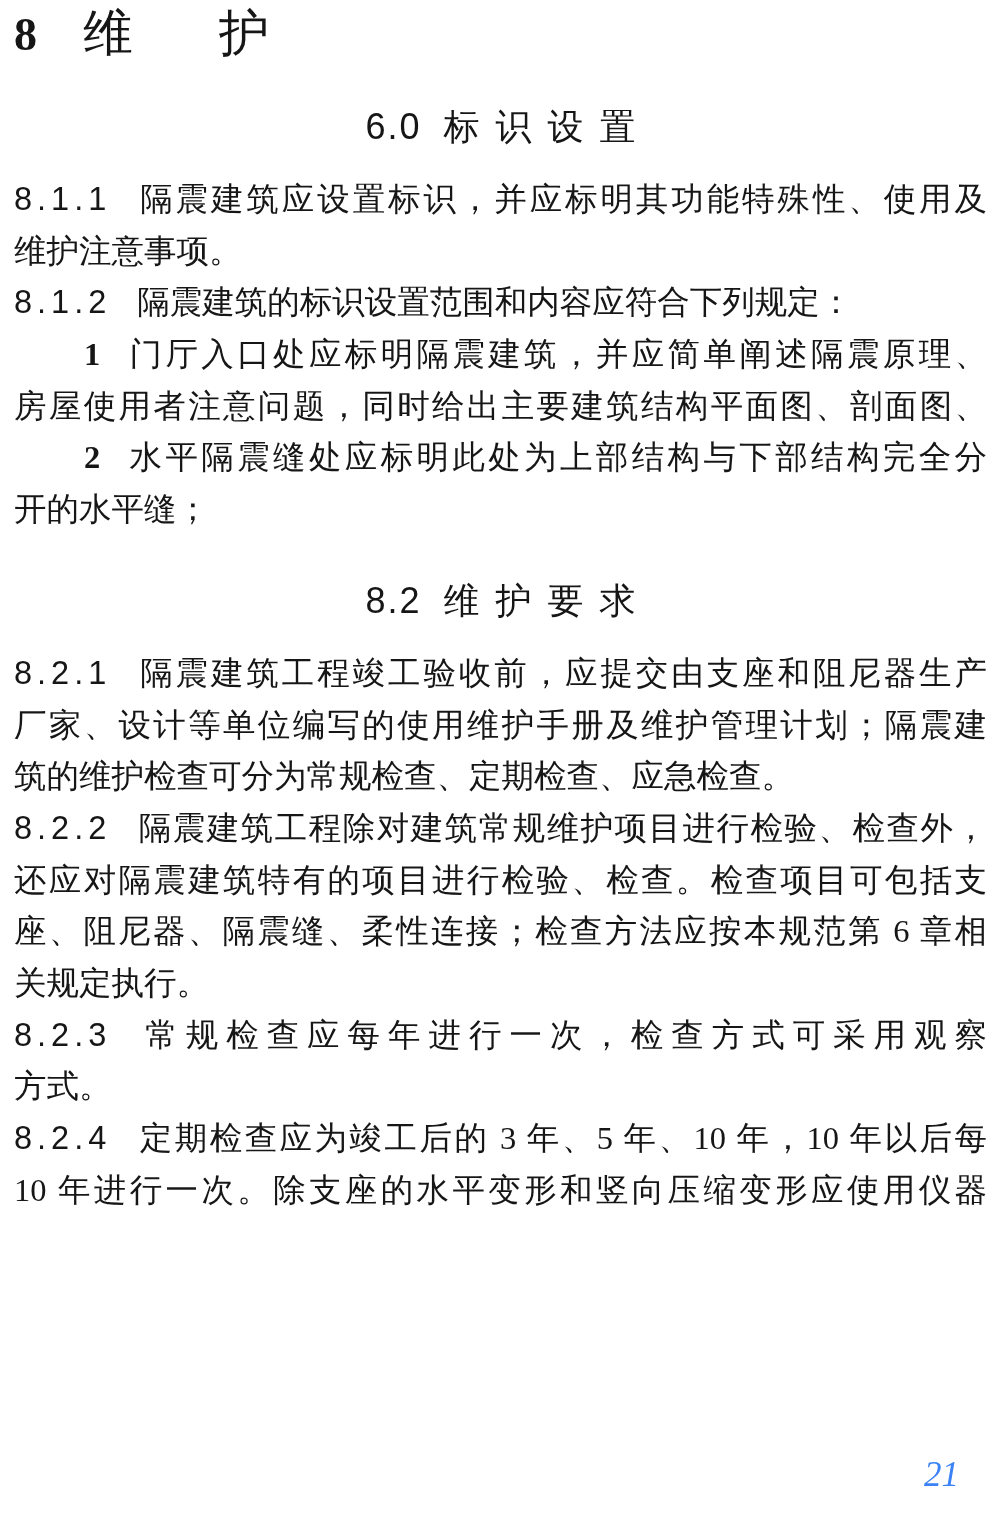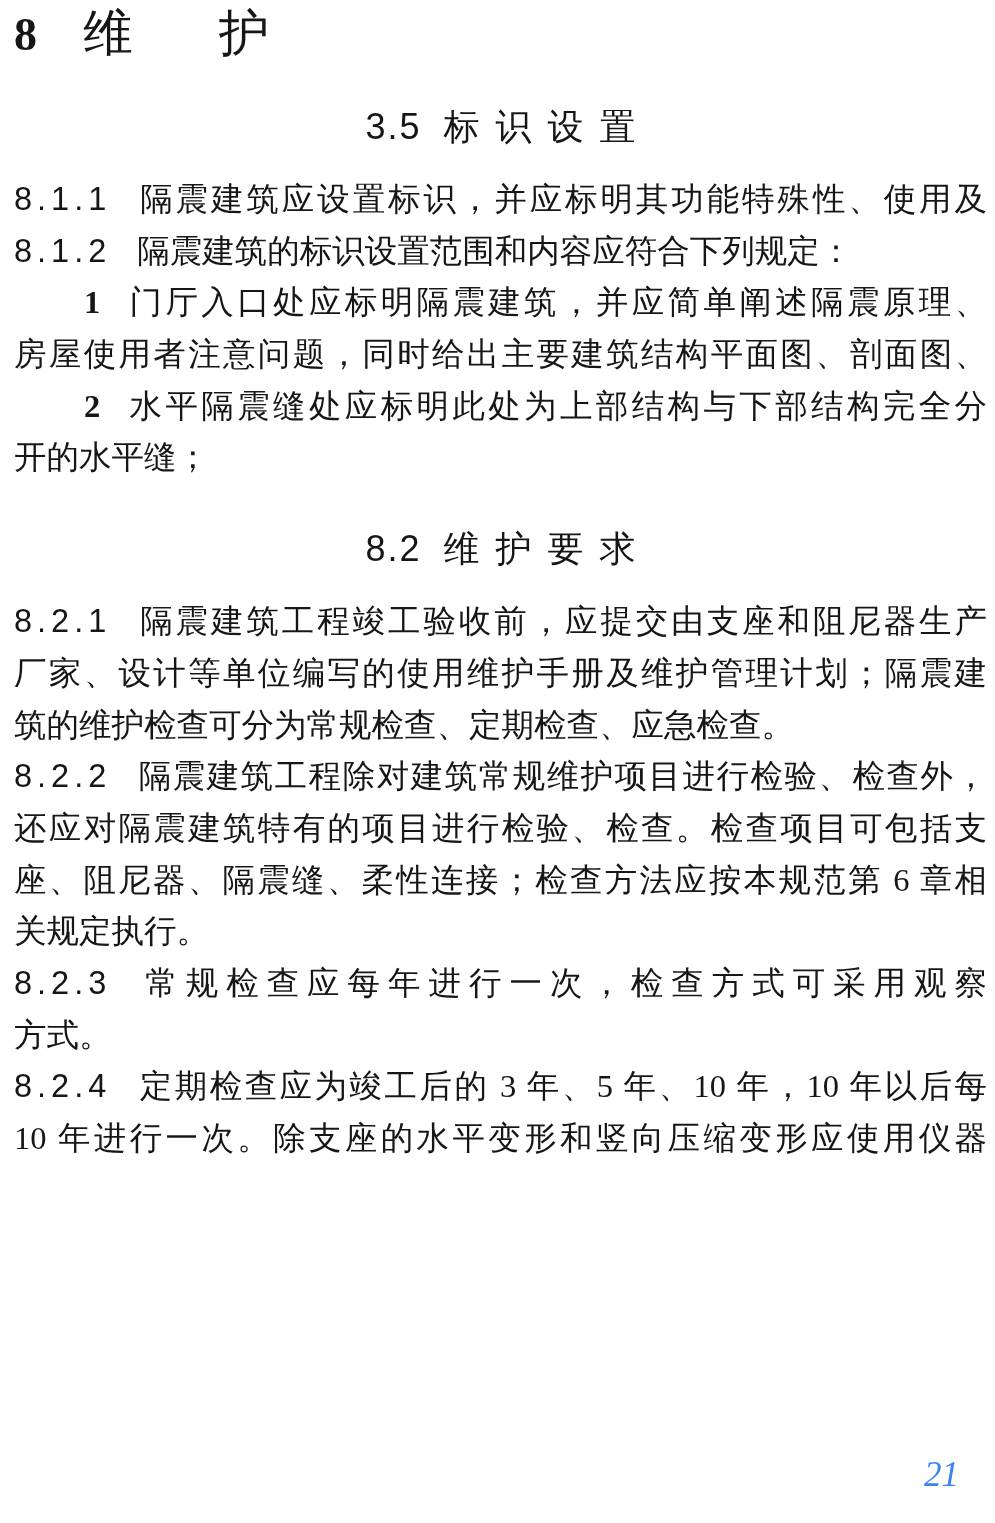--- a/index.html
+++ b/index.html
@@ -96,24 +96,25 @@
 <body>
 
 <div class="page">
 
   <div class="chapter-heading">
     <span class="chapter-num">8</span><span class="chapter-title">维护</span>
   </div>
 
   <div id="content">
   <div class="sec-heading">
-    <span class="sec-num">3.5</span><span class="sec-title">标识设置</span>
+    <span class="sec-num">6.0</span><span class="sec-title">标识设置</span>
   </div>
 <div class="clause">
         <div class="line fill"><span class="clause-num">8.1.1</span><span class="num-gap"></span><span>隔震建筑应设置标识，并应标明其功能特殊性、使用及</span></div>
+        <div class="line"><span>维护注意事项。</span></div>
       </div>
       <div class="clause">
         <div class="line"><span class="clause-num">8.1.2</span><span class="num-gap"></span><span>隔震建筑的标识设置范围和内容应符合下列规定：</span></div>
       </div>
       <div class="item">
         <div class="line fill"><span class="indent"></span><span class="item-num">1</span><span class="num-gap"></span><span>门厅入口处应标明隔震建筑，并应简单阐述隔震原理、</span></div>
         <div class="line fill"><span>房屋使用者注意问题，同时给出主要建筑结构平面图、剖面图、</span></div>
       </div>
       <div class="item">
         <div class="line fill"><span class="indent"></span><span class="item-num">2</span><span class="num-gap"></span><span>水平隔震缝处应标明此处为上部结构与下部结构完全分</span></div>

